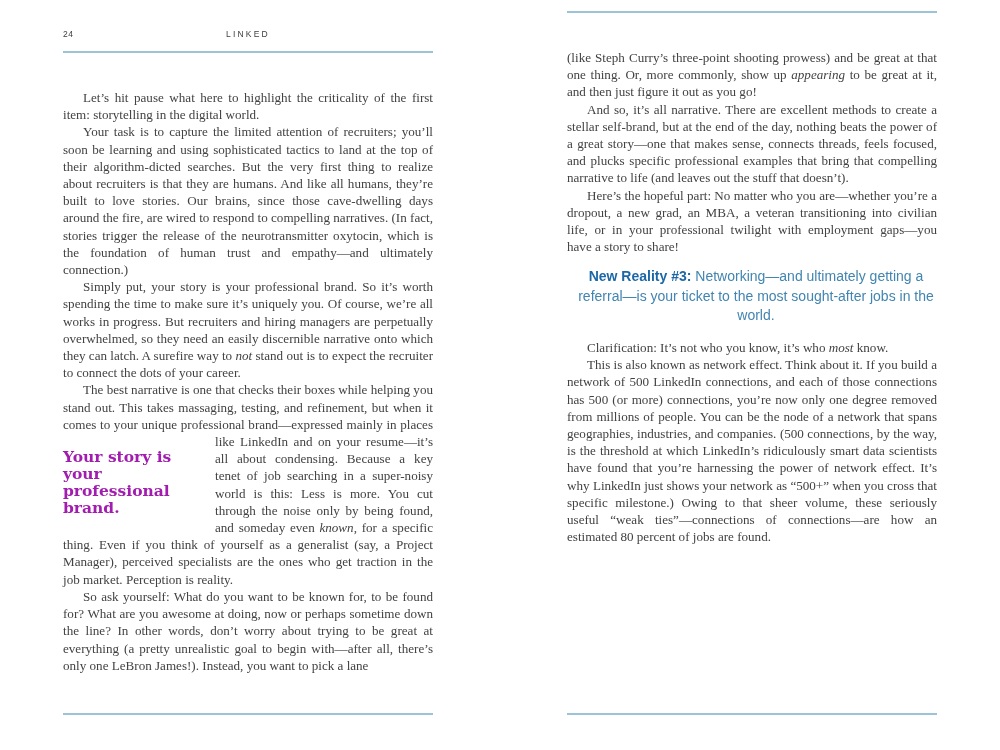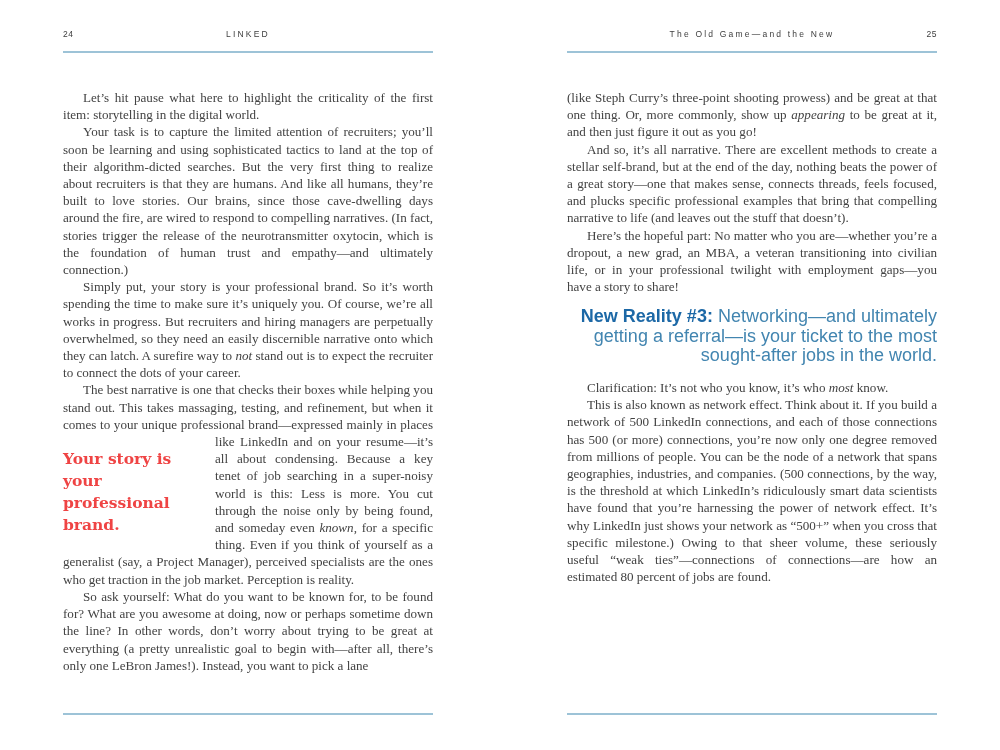--- a/index.html
+++ b/index.html
@@ -59,31 +59,31 @@
   .para { text-indent: 0; }
   .para.indent { text-indent: 20px; }
   .para .ital { font-style: italic; }
   .pull-quote {
     float: left;
     width: 152px;
     padding: 15px 10px 17px 0;
     font-family: "DejaVu Serif", serif;
     font-weight: bold;
     font-size: 15.5px;
-    line-height: 22px;
-    color: #ef4444;
+    line-height: 17px;
+    color: #a21caf;
     text-indent: 0;
     text-align: left;
   }
   .section-heading {
     font-family: "Liberation Sans", sans-serif;
-    font-size: 18px;
+    font-size: 14px;
     line-height: 19.5px;
     margin: 12px 0 13px 8px;
-    text-align: right;
+    text-align: center;
     text-indent: 0;
   }
   .section-heading .head-label {
     font-weight: bold;
     color: #1c68a6;
   }
   .section-heading .head-rest {
     font-weight: normal;
     color: #4285b0;
   }
@@ -105,24 +105,20 @@
       <p class="para indent">Your task is to capture the limited attention of recruiters; you’ll soon be learning and using sophisticated tactics to land at the top of their algorithm-dicted searches. But the very first thing to realize about recruiters is that they are humans. And like all humans, they’re built to love stories. Our brains, since those cave-dwelling days around the fire, are wired to respond to compelling narratives. (In fact, stories trigger the release of the neurotransmitter oxytocin, which is the foundation of human trust and empathy—and ultimately connection.)</p>
       <p class="para indent"><span>Simply put, your story is your professional brand. So it’s worth spending the time to make sure it’s uniquely you. Of course, we’re all works in progress. But recruiters and hiring managers are perpetually overwhelmed, so they need an easily discernible narrative onto which they can latch. A surefire way to </span><span class="ital">not</span><span> stand out is to expect the recruiter to connect the dots of your career.</span></p>
       <p class="para indent"><span>The best narrative is one that checks their boxes while helping you stand out. This takes massaging, testing, and refinement, but when it comes to your unique professional brand—expressed </span><span class="pull-quote">Your story is your professional brand.</span><span>mainly in places like LinkedIn and on your resume—it’s all about condensing. Because a key tenet of job searching in a super-noisy world is this: Less is more. You cut through the noise only by being found, and someday even </span><span class="ital">known</span><span>, for a specific thing. Even if you think of yourself as a generalist (say, a Project Manager), perceived specialists are the ones who get traction in the job market. Perception is reality.</span></p>
       <p class="para indent">So ask yourself: What do you want to be known for, to be found for? What are you awesome at doing, now or perhaps sometime down the line? In other words, don’t worry about trying to be great at everything (a pretty unrealistic goal to begin with—after all, there’s only one LeBron James!). Instead, you want to pick a lane</p>
     </div>
 
     <div class="rule-bottom"></div>
   </div>
 
   <div class="page page-right">
-    <div class="page-header">
-      <span>The Old Game—and the New</span>
-      <span class="page-num">25</span>
-    </div>
     <div class="rule"></div>
 
     <div class="body-text">
       <p class="para"><span>(like Steph Curry’s three-point shooting prowess) and be great at that one thing. Or, more commonly, show up </span><span class="ital">appearing</span><span> to be great at it, and then just figure it out as you go!</span></p>
       <p class="para indent">And so, it’s all narrative. There are excellent methods to create a stellar self-brand, but at the end of the day, nothing beats the power of a great story—one that makes sense, connects threads, feels focused, and plucks specific professional examples that bring that compelling narrative to life (and leaves out the stuff that doesn’t).</p>
       <p class="para indent">Here’s the hopeful part: No matter who you are—whether you’re a dropout, a new grad, an MBA, a veteran transitioning into civilian life, or in your professional twilight with employment gaps—you have a story to share!</p>
 
       <p class="section-heading"><span class="head-label">New Reality #3:</span><span class="head-rest"> Networking—and ultimately getting a referral—is your ticket to the most sought-after jobs in the world.</span></p>
 
       <p class="para indent"><span>Clarification: It’s not who you know, it’s who </span><span class="ital">most</span><span> know.</span></p>

